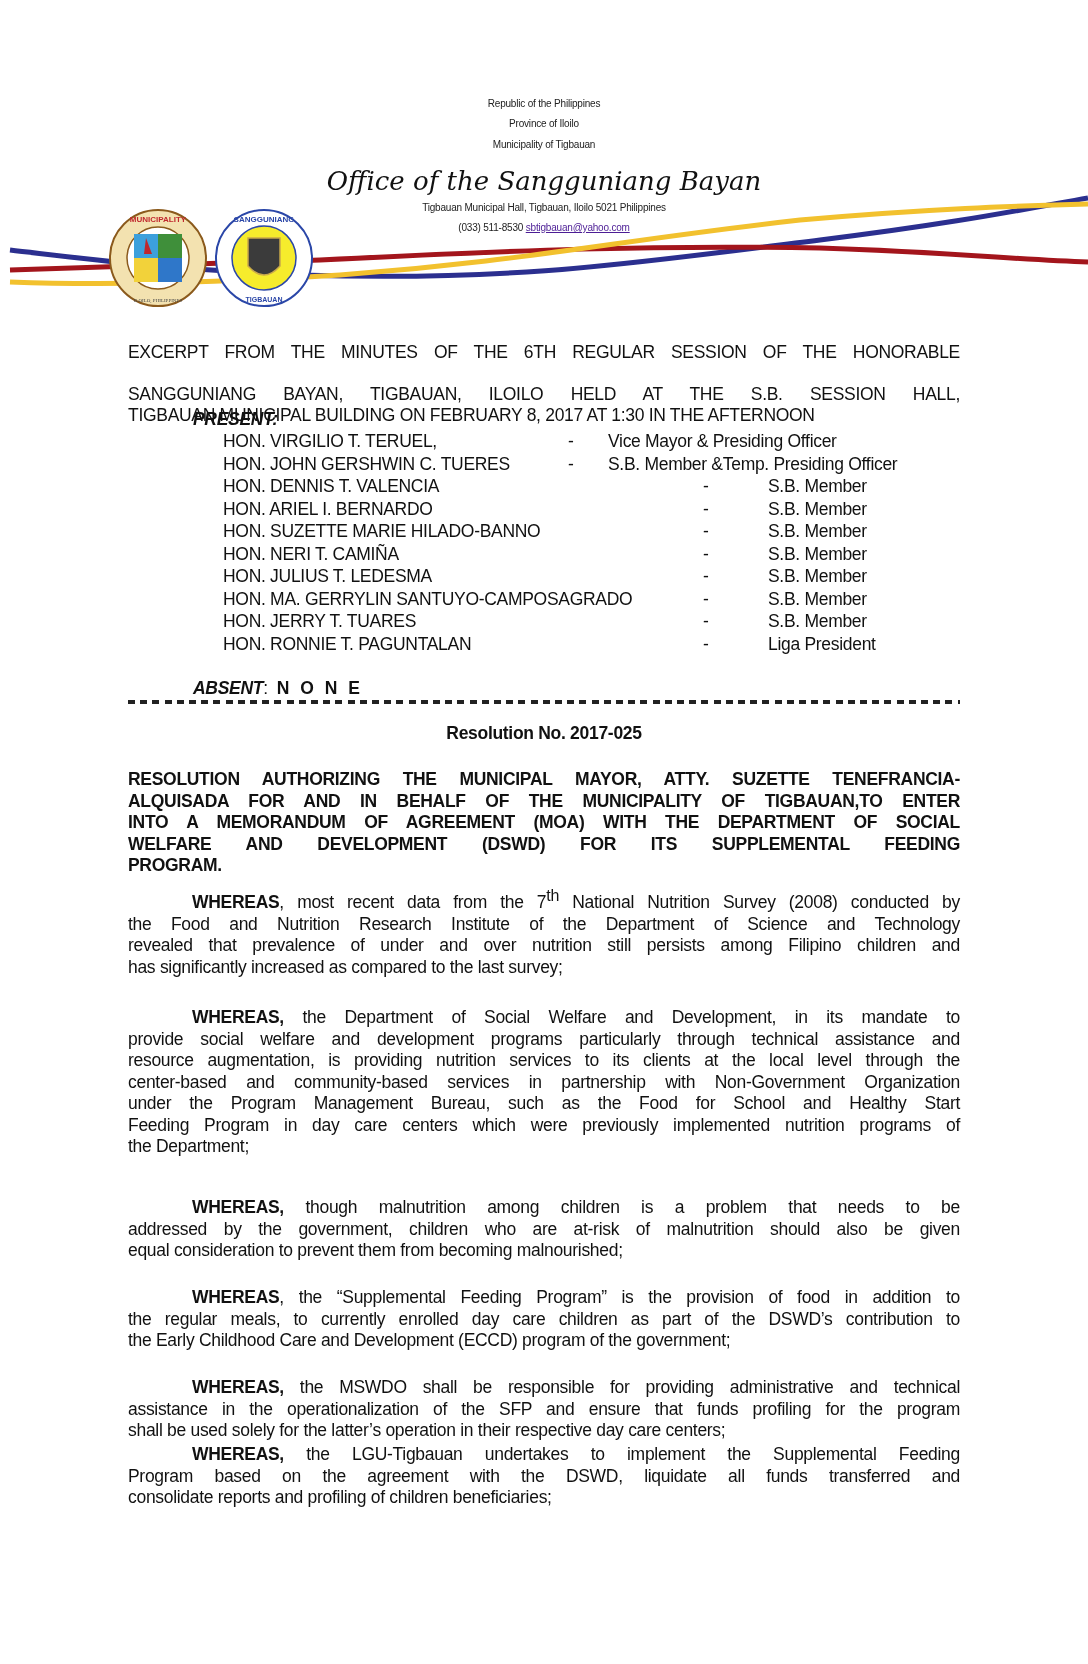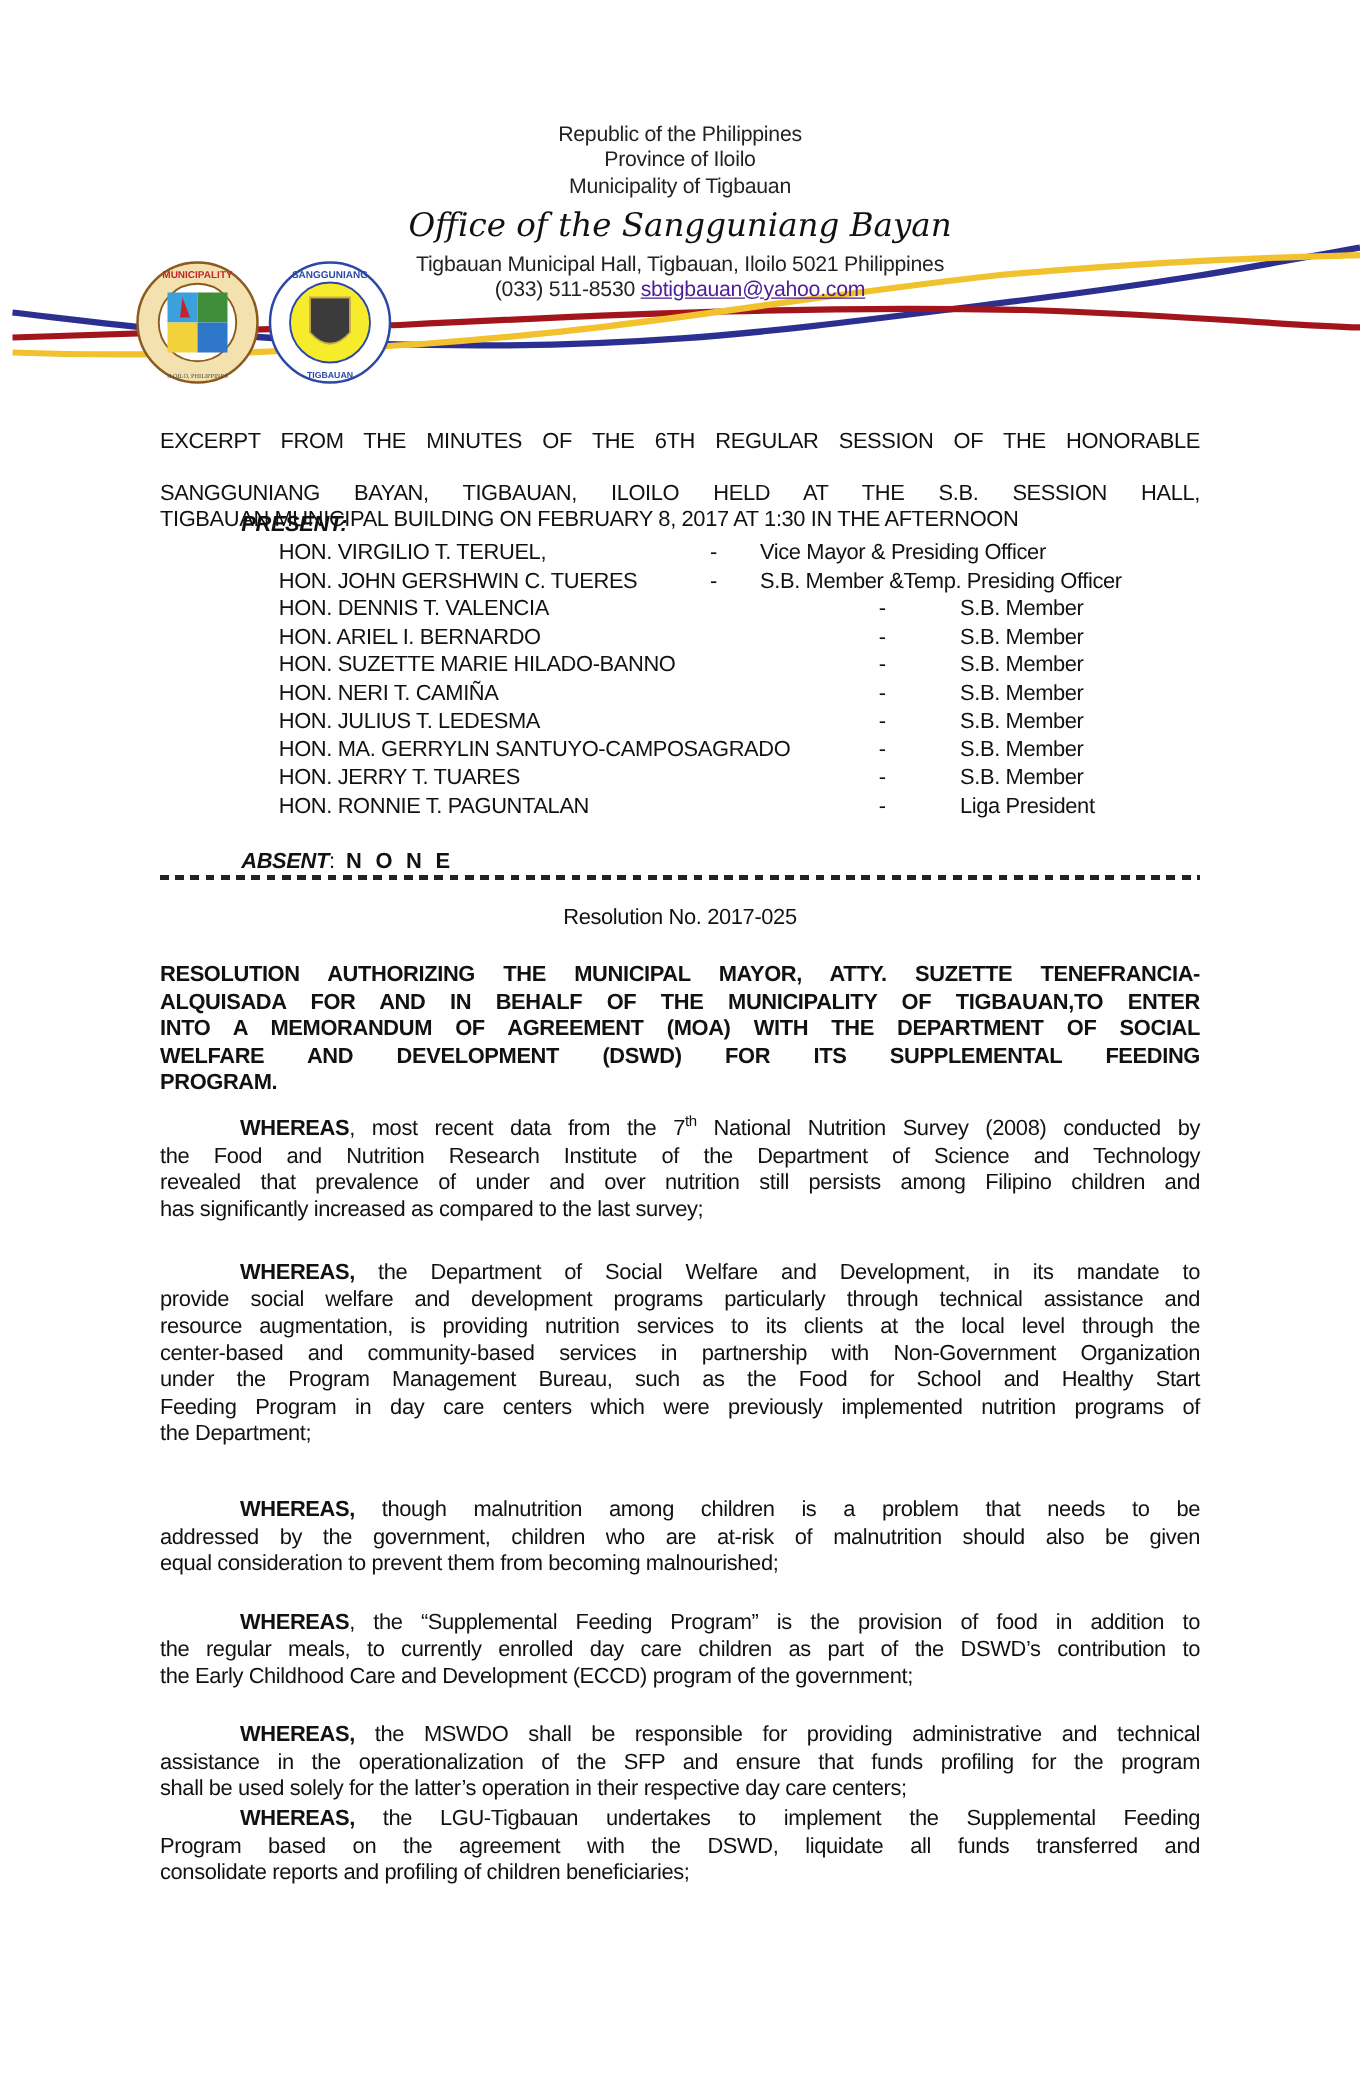--- a/index.html
+++ b/index.html
@@ -1,20 +1,20 @@
 <!DOCTYPE html>
 <html><head>
 <meta charset="utf-8">
 <style>
   html, body { margin: 0; padding: 0; background: #ffffff; }
   body { width: 1088px; height: 1664px; position: relative; overflow: hidden; color: #111; }
   .page { position: absolute; left: 0; top: 0; width: 1088px; height: 1664px; background: #fff; }
 
   
-  .lh-line { position: absolute; left: 0; width: 1088px; text-align: center; font-family: "Liberation Sans", sans-serif; font-size: 17px; color: #222; letter-spacing: -0.2px; }
+  .lh-line { position: absolute; left: 0; width: 1088px; text-align: center; font-family: "Liberation Sans", sans-serif; font-size: 10px; color: #222; letter-spacing: -0.2px; }
   .lh-title { position: absolute; left: 0; width: 1088px; text-align: center; font-family: "DejaVu Serif", serif; font-style: italic; font-size: 26px; color: #111; top: 166px; }
   .lh-email { color: #4c1d95; text-decoration: underline; }
   .ribbons { position: absolute; left: 0; top: 190px; width: 1088px; height: 120px; }
   .seal { position: absolute; top: 208px; width: 100px; height: 100px; border-radius: 50%; }
 
   
   .body-text { font-family: "Liberation Sans", sans-serif; font-size: 17.5px; line-height: 21.5px; color: #111; letter-spacing: -0.3px; }
   .excerpt { position: absolute; left: 128px; top: 322px; width: 832px; text-align: justify; text-align-last: left; }
   .excerpt span { display: block; text-align: justify; }
   .excerpt span.last { text-align-last: left; }
@@ -26,32 +26,32 @@
   .att-dash { position: absolute; }
   .att-role { position: absolute; }
 
   .absent { position: absolute; left: 193px; top: 678px; }
   .absent .lbl { font-weight: bold; font-style: italic; }
   .absent .val { font-weight: bold; letter-spacing: 3px; }
 
   .divider { position: absolute; left: 128px; top: 700px; width: 832px; height: 4px;
     background-image: repeating-linear-gradient(90deg, #222 0 7px, transparent 7px 12.2px); }
 
-  .res-no { position: absolute; left: 0; width: 1088px; text-align: center; top: 723px; font-weight: normal; }
+  .res-no { position: absolute; left: 0; width: 1088px; text-align: center; top: 723px; font-weight: bold; }
 
   .res-title { position: absolute; left: 128px; top: 769px; width: 832px; font-weight: bold; }
   .res-title span { display: block; text-align: justify; text-align-last: justify; }
   .res-title span.last { text-align-last: left; }
 
   .para { position: absolute; left: 128px; width: 832px; }
   .para span { display: block; text-align: justify; text-align-last: justify; }
   .para span.last { text-align-last: left; }
   .para span.indent { text-indent: 64px; }
   .para b { font-weight: bold; }
-  sup { font-size: 12px; line-height: 0; }
+  sup { font-size: 16px; line-height: 0; }
 </style>
 </head>
 <body>
 
 <div class="page">
 
   <div class="lh-line" style="top:98px">Republic of the Philippines</div>
   <div class="lh-line" style="top:118px">Province of Iloilo</div>
   <div class="lh-line" style="top:139px">Municipality of Tigbauan</div>
   <div class="lh-title">Office of the Sangguniang Bayan</div>

